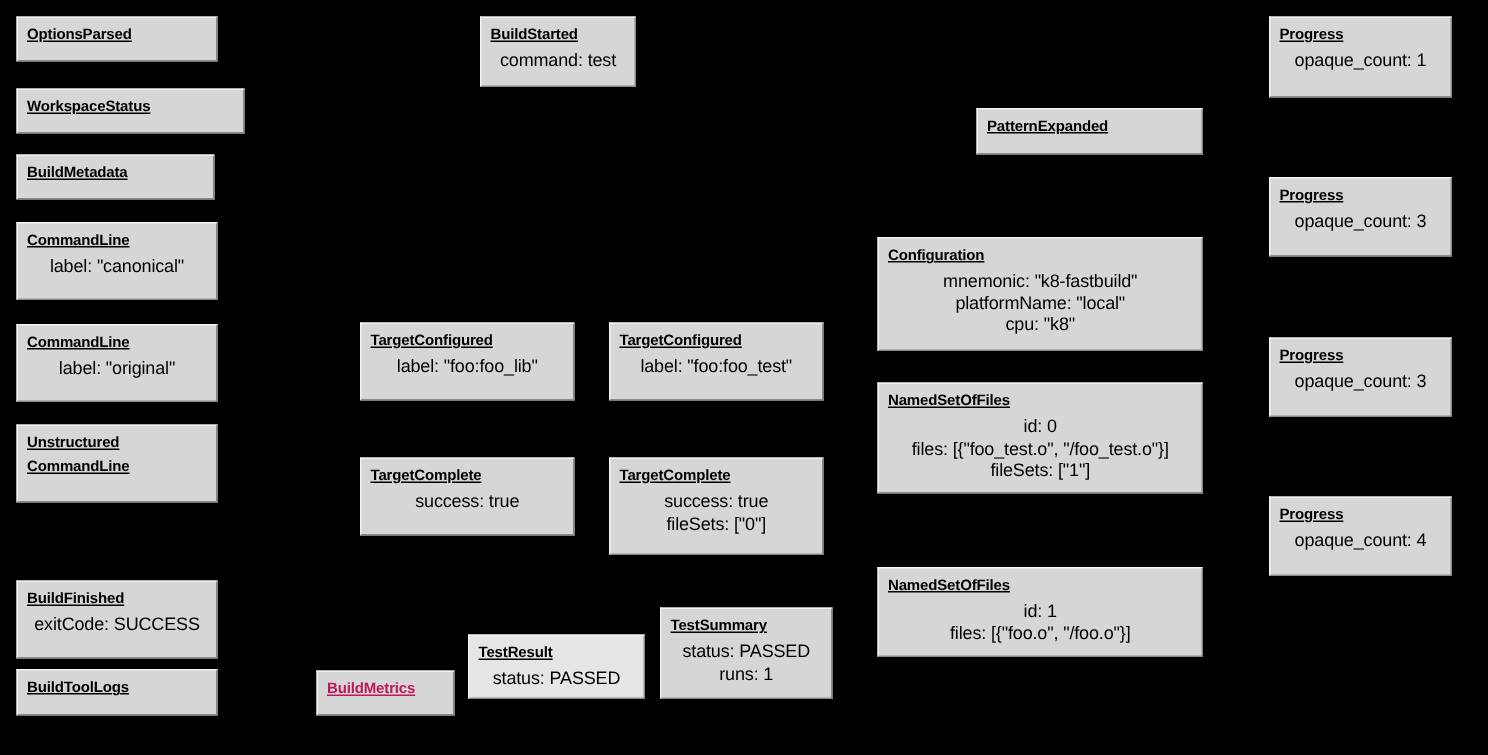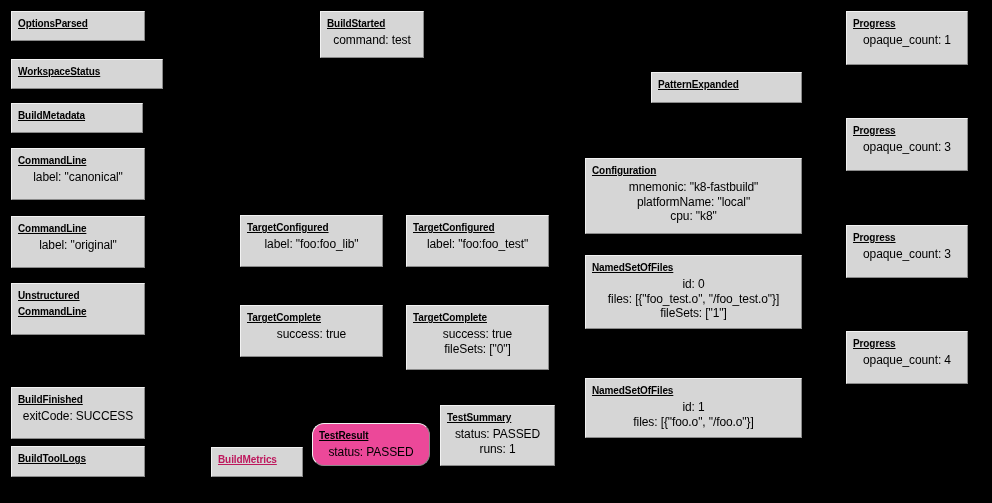--- a/index.html
+++ b/index.html
@@ -169,21 +169,21 @@
         <span class="event-field">files: [{"foo.o", "/foo.o"}]</span>
       </span>
     </div>
     <div class="event-box" style="left: 440px; top: 405px; width: 115px; height: 61px; background: rgb(214, 214, 214); color: rgb(0, 0, 0);">
       <span class="event-title">TestSummary</span>
       <span class="event-fields">
         <span class="event-field">status: PASSED</span>
         <span class="event-field">runs: 1</span>
       </span>
     </div>
-    <div class="event-box" style="left: 312px; top: 423px; width: 118px; height: 43px; background: #ec4899; color: rgb(0, 0, 0); border-radius: 12px;">
+    <div class="event-box" style="left: 312px; top: 423px; width: 118px; height: 43px; background: #e5e5e5; color: rgb(0, 0, 0);">
       <span class="event-title">TestResult</span>
       <span class="event-fields">
         <span class="event-field">status: PASSED</span>
       </span>
     </div>
     <div class="event-box" style="left: 11px; top: 446px; width: 134px; height: 31px; background: rgb(214, 214, 214); color: rgb(0, 0, 0);">
       <span class="event-title">BuildToolLogs</span>
     </div>
     <div class="event-box" style="left: 164px; top: 447px; width: 92px; height: 30px; background: rgb(214, 214, 214); color: #be185d; margin-left: 47px;">
       <span class="event-title">BuildMetrics</span>

